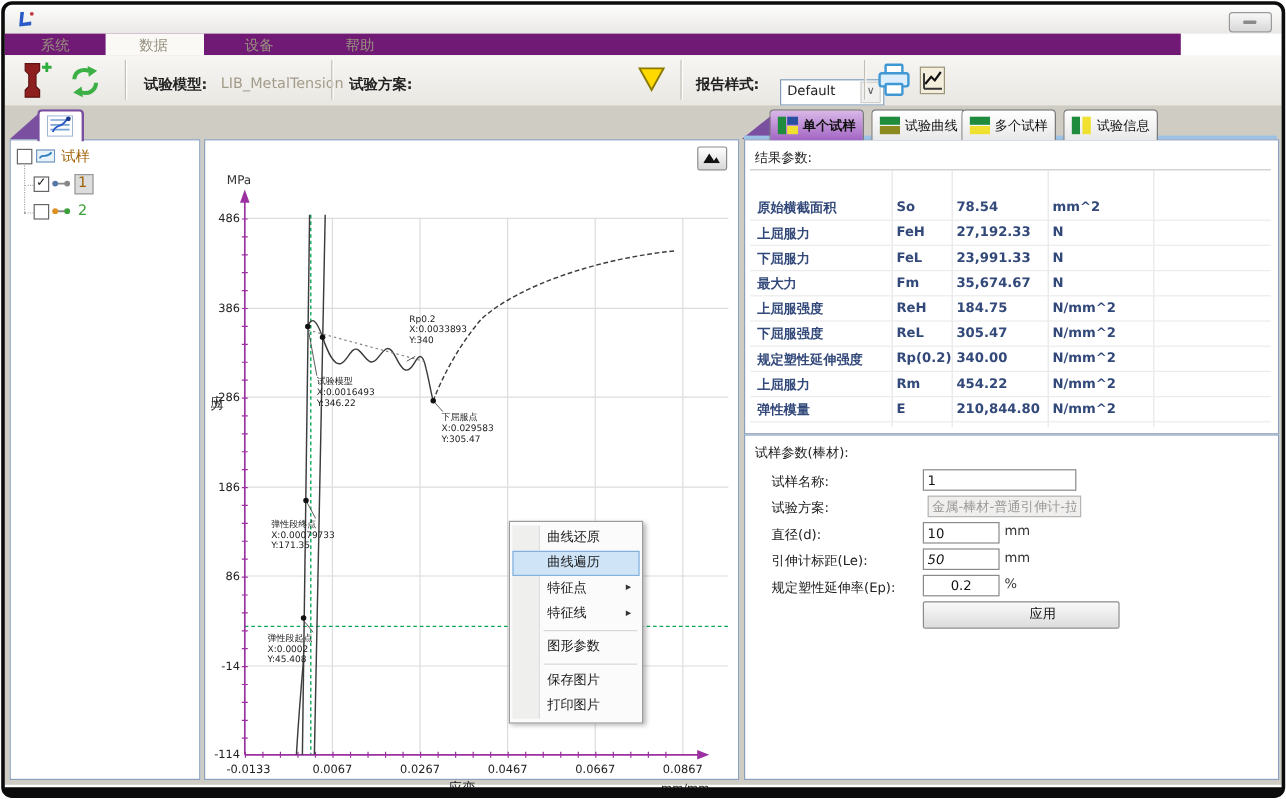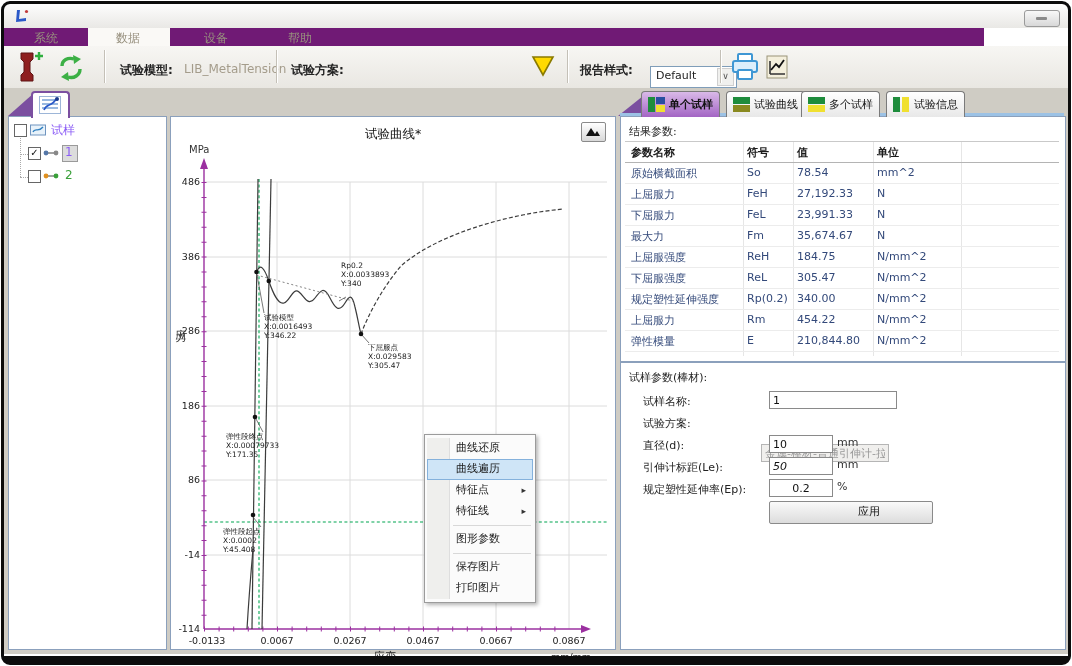--- a/index.html
+++ b/index.html
@@ -31,39 +31,39 @@
   .combo .chev{position:absolute;right:2px;top:1px;width:15px;height:16px;background:#f0f0ee;
          border:1px solid #cfcfcf;text-align:center;font-size:9px;line-height:15px;color:#555;}
   
   .mainbg{left:4px;top:88px;width:1064px;height:566px;background:#cfccc4;}
   .panel{background:#fff;border:1px solid #8ba0bc;}
   
   .ltab{left:31px;top:91px;width:35px;height:25px;background:#fff;border:2px solid #7b4fa0;
         border-bottom:none;border-radius:4px 4px 0 0;z-index:5;}
   .checkbox{width:11px;height:11px;background:#fff;border:1px solid #666;font-size:10px;
             line-height:10px;text-align:center;color:#111;}
-  .tree-label{font-size:12px;color:#8b5cf6;white-space:nowrap;}
+  .tree-label{font-size:12px;color:#a16207;white-space:nowrap;}
   .dotline{border-left:1px dotted #aaa;}
   .dothline{border-top:1px dotted #aaa;}
   
   .chart-title{left:0;right:0;top:9px;text-align:center;font-size:12.5px;color:#111;}
   .imgbtn{left:410px;top:5px;width:23px;height:18px;border:1px solid #8a8a8a;border-radius:2px;
           background:linear-gradient(#ffffff,#d8d8d8);}
   .anno{font-size:7.5px;line-height:9px;color:#222;white-space:nowrap;z-index:3;}
   .ylab-vert{left:1px;top:203px;writing-mode:vertical-rl;font-size:11px;color:#333;letter-spacing:2px;z-index:3;}
   
   .rtab{top:91px;height:25px;border:1px solid #7a7a7a;border-bottom:none;border-radius:4px 4px 0 0;
         display:flex;align-items:center;gap:4px;padding:0 6px;font-size:11px;color:#111;
         background:linear-gradient(#ffffff,#e8e8e8);z-index:5;white-space:nowrap;}
   .rtab.active{background:linear-gradient(#d9b9e8,#a365c4);font-weight:bold;}
   .tabline{left:620px;top:113px;width:444px;height:3px;background:#9cc2e5;z-index:4;}
   
   .sec-title{left:8px;top:7px;font-size:11px;color:#222;}
   .tblhead{font-size:11px;font-weight:bold;color:#1a1a1a;}
-  .tblcell{font-size:11px;color:#33497a;white-space:nowrap;}
+  .tblcell{font-size:11px;color:#33497a;white-space:nowrap;font-weight:bold;}
   .trow{left:4px;width:434px;height:20px;border-bottom:1px solid #ececec;}
   .c-name{left:6px;top:3px;}.c-sym{left:122px;top:3px;}.c-val{left:172px;top:3px;}.c-unit{left:252px;top:3px;}
   .colsep{top:0;width:1px;background:#e6e6e6;height:100%;}
   
   .f-label{font-size:11px;color:#222;white-space:nowrap;}
   .f-input{position:absolute;height:16px;border:1px solid #8a8a8a;font-size:11px;padding:0 3px;
            font-family:"DejaVu Sans",sans-serif;background:#fff;color:#111;}
   .f-input.ro{background:#f0efed;color:#999;border-color:#b5b5b5;}
   .f-unit{font-size:11px;color:#333;}
   .applybtn{left:148px;top:138px;width:126px;height:21px;border:1px solid #8a8a8a;border-radius:2px;
@@ -175,21 +175,20 @@
   <div class="abs checkbox" style="left:19px;top:53px"></div>
   <svg class="abs" style="left:34px;top:55px" width="16" height="8" viewBox="0 0 16 8">
     <path d="M1 4 h13" stroke="#8a8a8a" stroke-width="1.6"></path>
     <circle cx="3" cy="4" r="2.4" fill="#e09020"></circle>
       <circle cx="13" cy="4" r="2.4" fill="#3aa03a"></circle>
   </svg>
   <div class="abs tree-label" style="left:56px;top:51px;color:#3aa03a">2</div>
 </div>
 
 <div class="abs panel" style="left:170px;top:116px;width:444px;height:532px">
-  <div class="abs chart-title">试验曲线*</div>
   <div class="abs imgbtn">
     <svg class="abs" style="left:4px;top:4px" width="14" height="9" viewBox="0 0 14 9">
       <path d="M0 9 L5 1 L9 7 L11 4 L14 9 Z" fill="#111"></path>
     </svg>
   </div>
   <div class="abs ylab-vert">应力</div>
 
   <svg class="abs" style="left:0;top:0" width="444" height="552" viewBox="0 0 444 552">
 
     <g stroke="#dcdcdc" stroke-width="1">
@@ -341,26 +340,20 @@
   <span>试验信息</span>
 </div>
 
 <div class="abs panel" style="left:620px;top:116px;width:444px;height:244px">
   <div class="abs sec-title">结果参数:</div>
   <div class="abs" style="left:4px;top:24px;width:434px;height:214px;border-top:1px solid #c9c9c9">
     <div class="abs colsep" style="left:118px"></div>
       <div class="abs colsep" style="left:168px"></div>
     <div class="abs colsep" style="left:248px"></div>
       <div class="abs colsep" style="left:336px"></div>
-    <div class="abs trow" style="top:0;left:0;border-bottom:1px solid #b4b4b4">
-      <span class="abs tblhead c-name">参数名称</span>
-      <span class="abs tblhead c-sym">符号</span>
-      <span class="abs tblhead c-val">值</span>
-      <span class="abs tblhead c-unit">单位</span>
-    </div>
     <div class="abs trow" style="top:21px;left:0">
       <span class="abs tblcell c-name">原始横截面积</span>
         <span class="abs tblcell c-sym">So</span>
         <span class="abs tblcell c-val">78.54</span>
         <span class="abs tblcell c-unit">mm^2</span>
     </div>
     <div class="abs trow" style="top:42px;left:0">
       <span class="abs tblcell c-name">上屈服力</span>
         <span class="abs tblcell c-sym">FeH</span>
         <span class="abs tblcell c-val">27,192.33</span>
@@ -409,21 +402,21 @@
         <span class="abs tblcell c-unit">N/mm^2</span>
     </div>
   </div>
 </div>
 
 <div class="abs panel" style="left:620px;top:362px;width:444px;height:286px">
   <div class="abs sec-title">试样参数(棒材):</div>
   <div class="abs f-label" style="left:22px;top:31px">试样名称:</div>
   <input class="f-input" style="left: 148px; top: 28px; width: 120px;" value="1">
   <div class="abs f-label" style="left:22px;top:53px">试验方案:</div>
-  <input class="f-input ro" style="left: 140px; top: 50px; width: 120px; margin-top: 31px;" readonly="" value="金属-棒材-普通引伸计-拉">
+  <input class="f-input ro" style="left: 152px; top: 50px; width: 120px;" readonly="" value="金属-棒材-普通引伸计-拉">
   <div class="abs f-label" style="left:22px;top:75px">直径(d):</div>
   <input class="f-input" style="left: 148px; top: 72px; width: 56px;" value="10">
   <div class="abs f-unit" style="left:216px;top:73px">mm</div>
   <div class="abs f-label" style="left:22px;top:97px">引伸计标距(Le):</div>
   <input class="f-input" style="left: 148px; top: 94px; width: 56px; font-style: italic;" value="50">
   <div class="abs f-unit" style="left:216px;top:95px">mm</div>
   <div class="abs f-label" style="left:22px;top:119px">规定塑性延伸率(Ep):</div>
   <input class="f-input" style="left: 148px; top: 116px; width: 56px; text-align: center;" value="0.2">
   <div class="abs f-unit" style="left:216px;top:117px">%</div>
   <div class="abs applybtn">应用</div>

